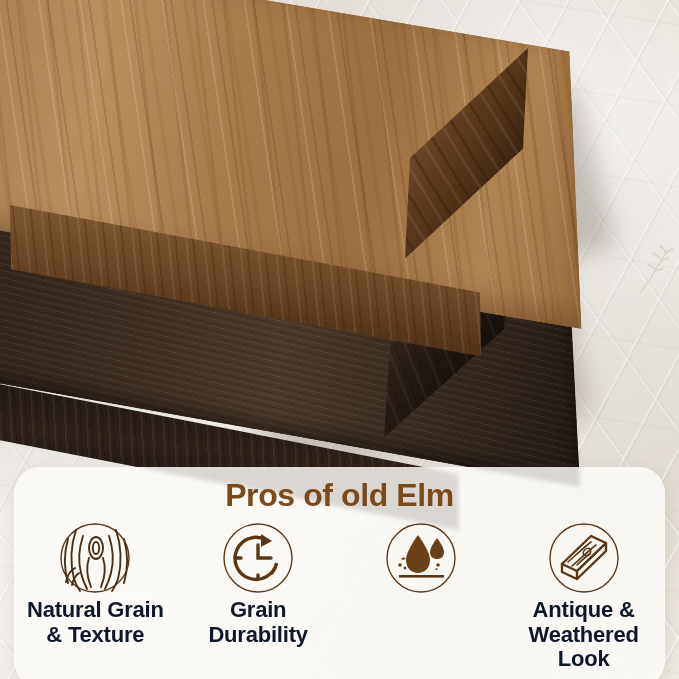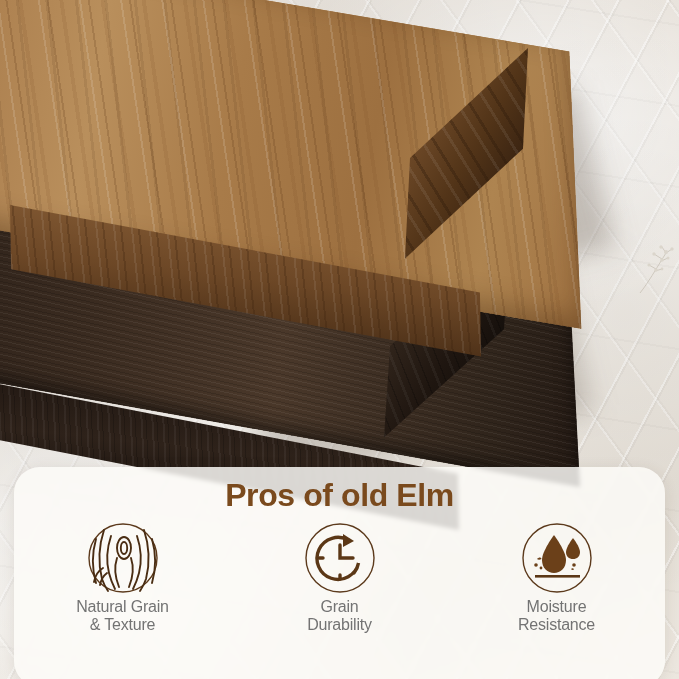--- a/index.html
+++ b/index.html
@@ -206,26 +206,27 @@
     flex-direction: column;
     align-items: center;
   }
   .feature-icon {
     width: 74px;
     height: 74px;
     display: block;
   }
   .feature-label {
     margin-top: 3px;
-    font-size: 16px;
+    font-size: 22px;
     line-height: 1.12;
-    color: #737373;
+    color: #0f172a;
     text-align: center;
     letter-spacing: -0.2px;
     white-space: pre-line;
+    font-weight: bold;
   }
 </style>
 </head>
 <body>
 
 <div id="scene">
 
   <div class="backdrop"></div>
 
   <svg class="sprig" viewBox="0 0 44 52">
@@ -316,20 +317,36 @@
           <path d="M53 17 C53 17 46 26 46 31 C46 35.5 49 38 53 38 C57 38 60 35.5 60 31 C60 26 53 17 53 17 Z" fill="#6b4019"></path>
           <g fill="#6b4019">
             <path d="M17 38 C19 36 21 36 21.5 38 C20 39 18 39 17 38 Z"></path>
             <circle cx="16" cy="44" r="1.8"></circle>
             <circle cx="21" cy="47" r="1.4"></circle>
             <circle cx="54" cy="44" r="1.8"></circle>
             <path d="M51 48 C52 47 53.5 47 54 48.5 C53 49.2 51.6 49 51 48 Z"></path>
           </g>
           <rect x="15" y="54" width="45" height="2.6" fill="#5b3716"></rect>
         </svg>
-        <div class="feature-label">Moisture
-Resistance</div>
       </div>
 
+      <div class="feature">
+        <svg class="feature-icon" viewBox="0 0 74 74">
+          <circle cx="37" cy="37" r="34" fill="none" stroke="#5c3a1c" stroke-width="1.4"></circle>
+          <g fill="none" stroke="#5b3716" stroke-width="2.4" stroke-linejoin="round" stroke-linecap="round">
+            <path d="M15 43 L44 15 L59 22 L30 50 Z"></path>
+            <path d="M15 43 L15 51 L30 58 L30 50"></path>
+            <path d="M30 50 L59 22 L59 30 L30 58"></path>
+          </g>
+          <g fill="none" stroke="#5b3716" stroke-width="1.6" stroke-linecap="round">
+            <path d="M21 41 C28 35 35 28 44 21"></path>
+            <path d="M25 45 C32 39 40 31 49 24"></path>
+            <path d="M30 44 C34 40 38 36 43 33"></path>
+            <ellipse cx="40" cy="31" rx="4.2" ry="3" transform="rotate(-42 40 31)"></ellipse>
+          </g>
+        </svg>
+        <div class="feature-label">Antique &amp;
+Weathered Look</div>
+      </div>
 
     </div>
   </div>
 </div>
 
 </body></html>

